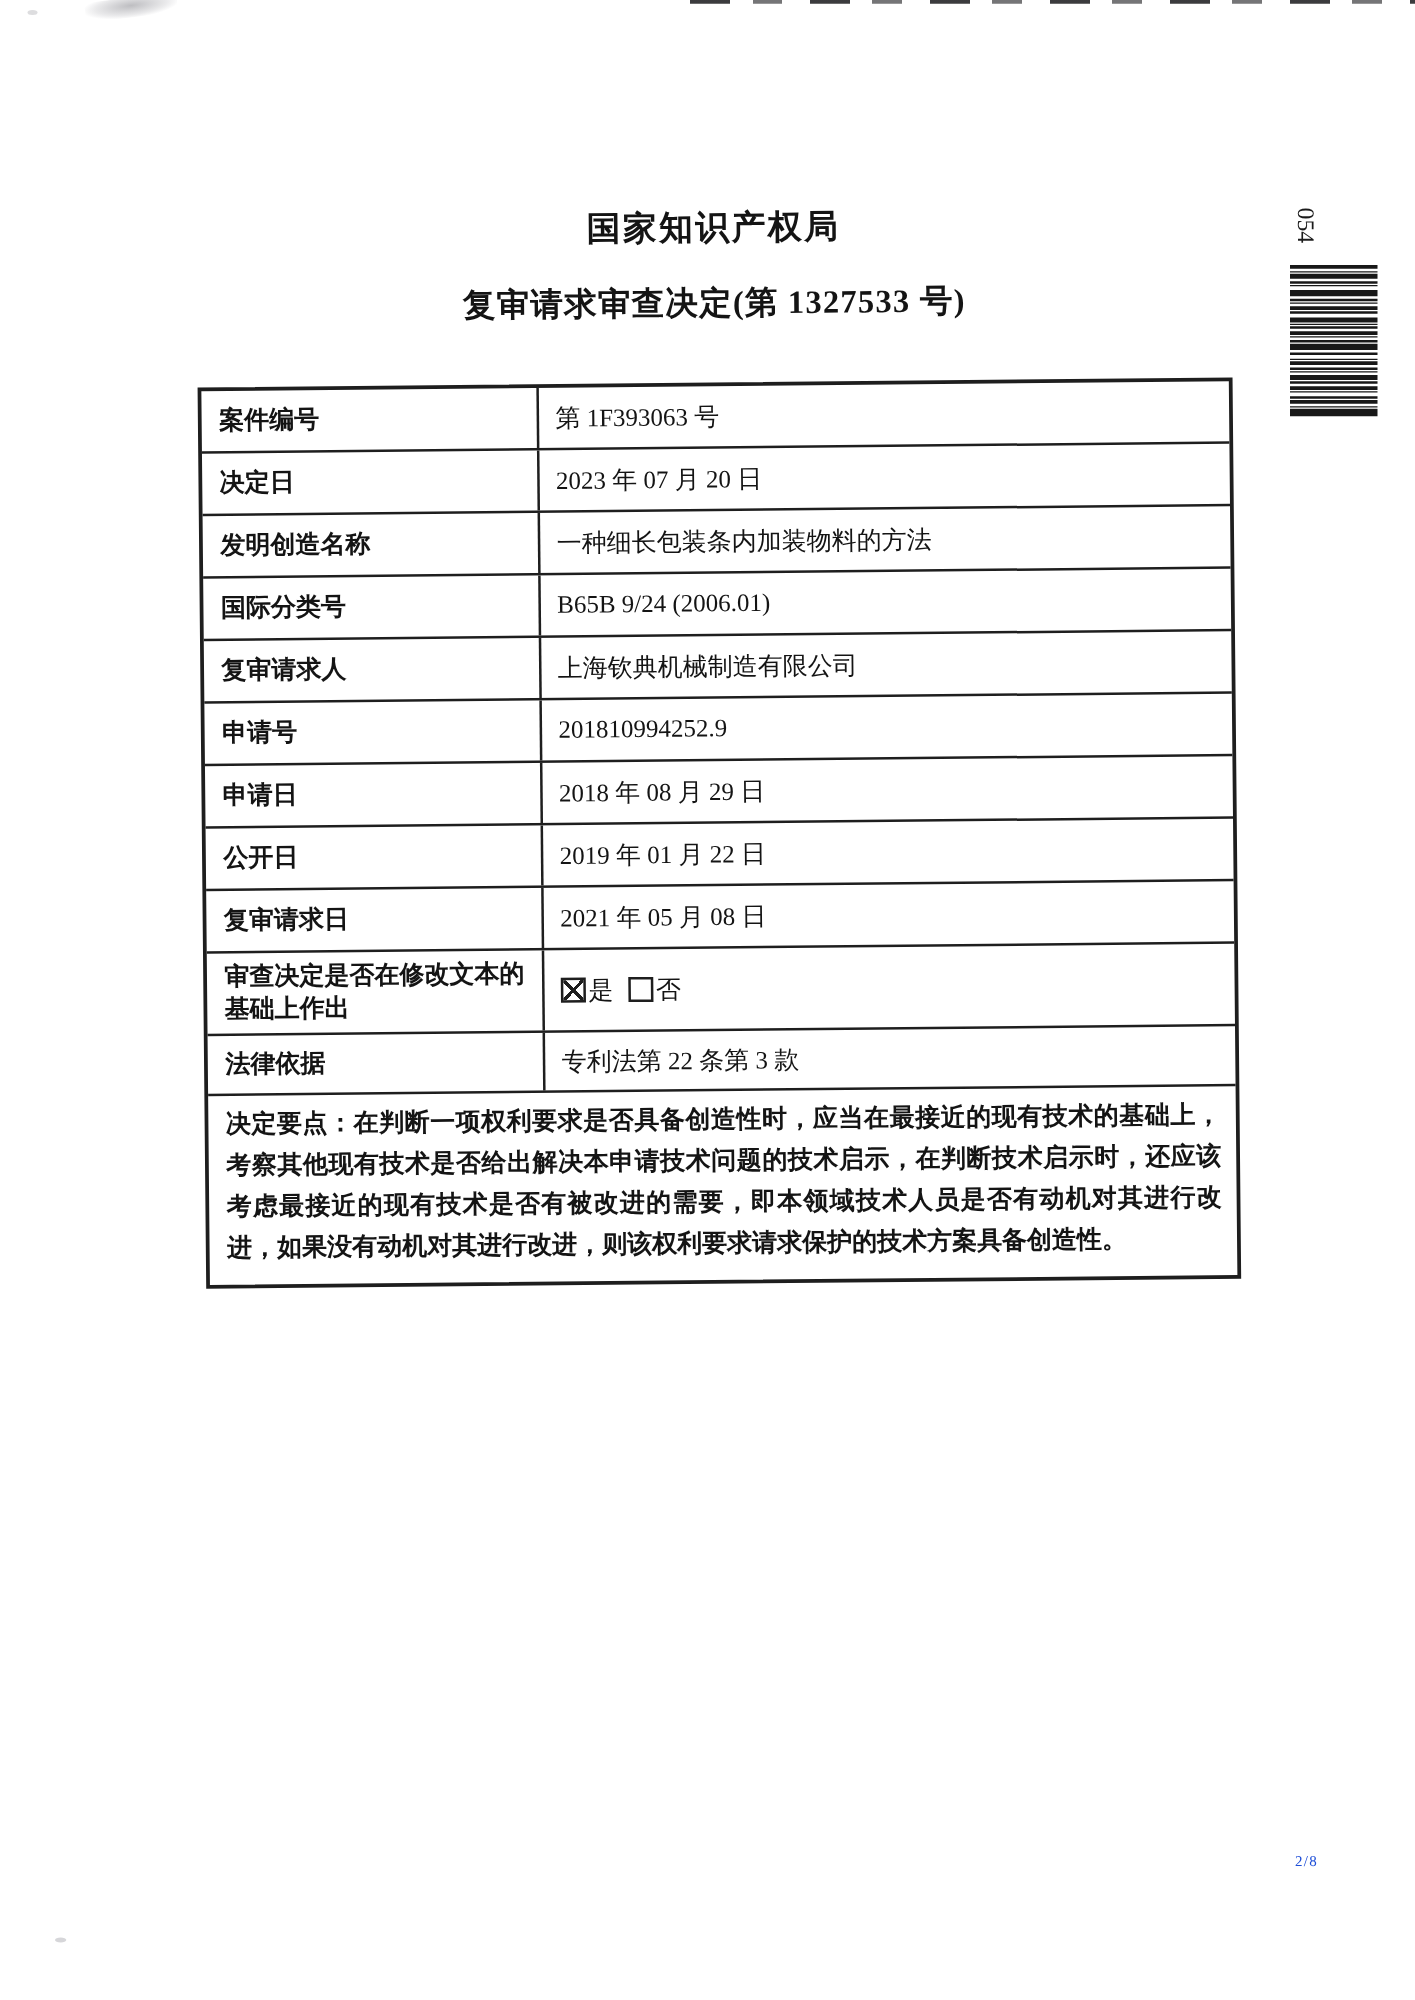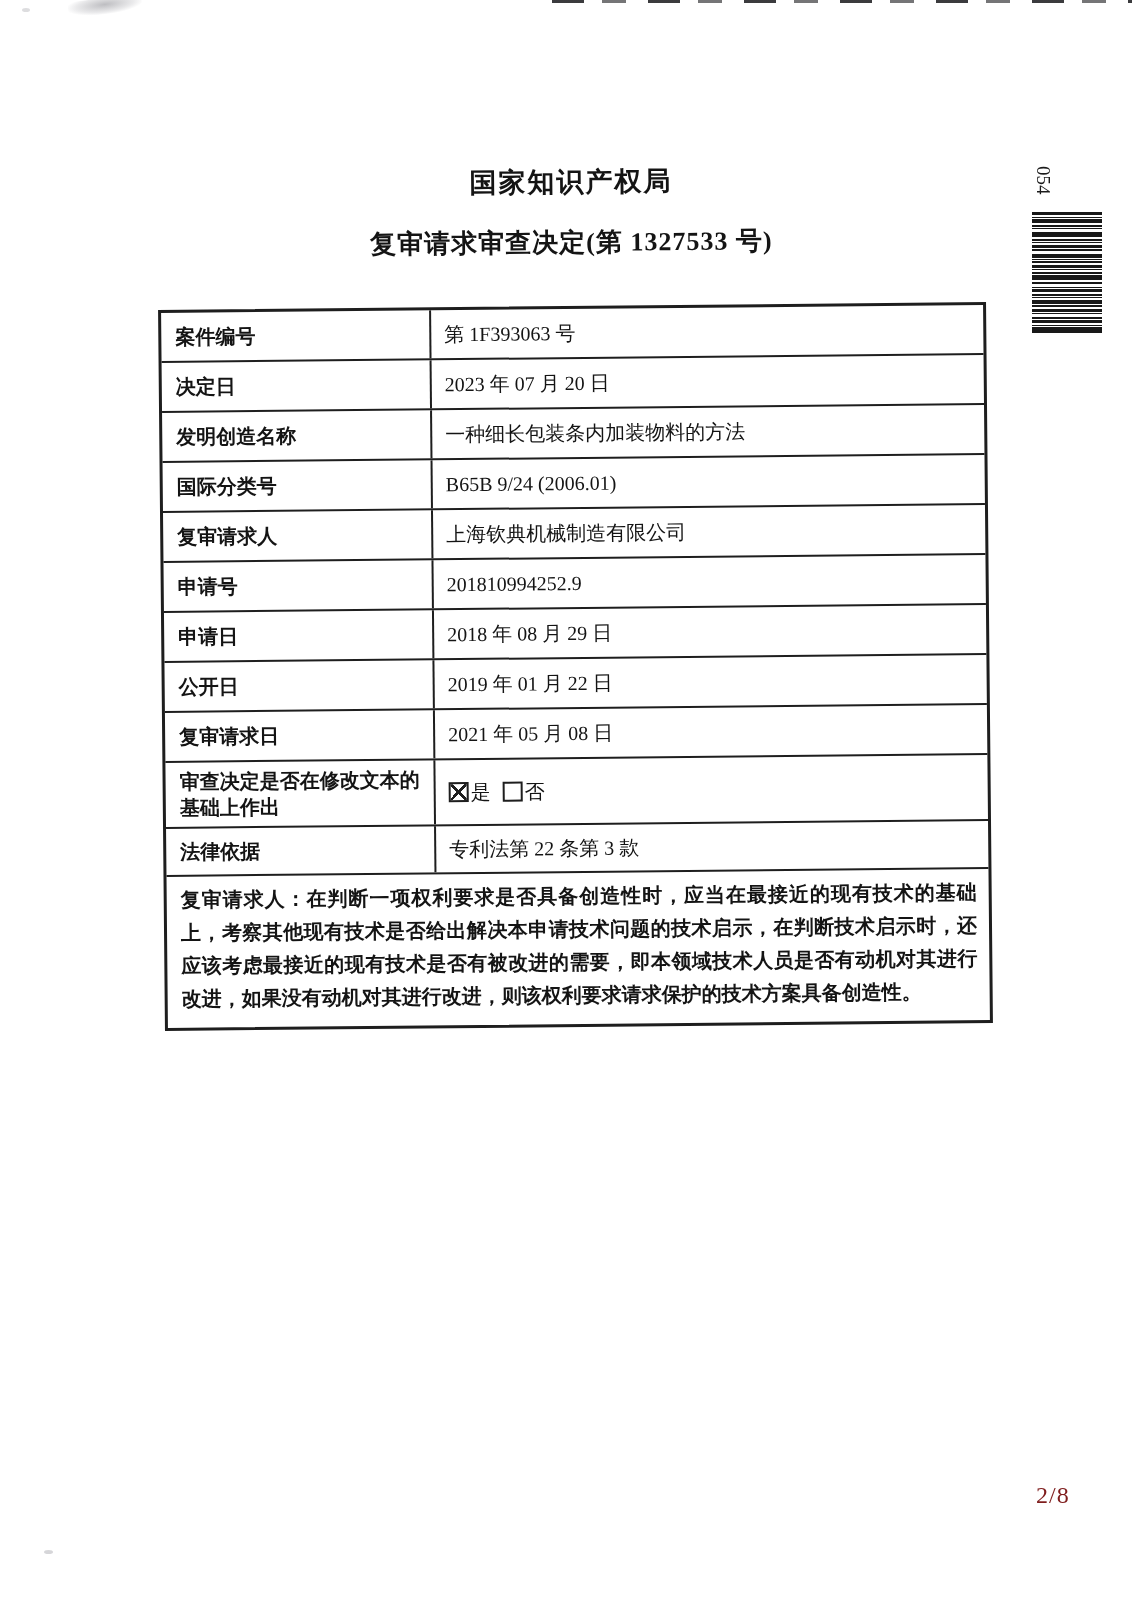--- a/index.html
+++ b/index.html
@@ -93,21 +93,21 @@
     font-size:19px;color:#1b1b1b;
     writing-mode:vertical-rl;
     height:40px;line-height:18px;
     margin-left:2px;
   }
   .barcode-bars{margin-top:6px;width:70px;}
   .bc-bar{background:#181818;width:70px;}
 
   .page-number{
     position:absolute;left:1036px;top:1482px;
-    font-size:24px;color:#7f1d1d;letter-spacing:1px;
+    font-size:12px;color:#1d4ed8;letter-spacing:1px;
   }
 </style>
 </head>
 <body>
 
 <div class="smudge-tl"></div>
 <div class="speck-a"></div>
 <div class="speck-b"></div>
 <div class="top-edge-line"></div>
 
@@ -168,21 +168,21 @@
         </div>
       </div>
     </div>
 
     <div class="row r-legal">
       <div class="cell-label">法律依据</div>
       <div class="cell-value">专利法第 22 条第 3 款</div>
     </div>
 
     <div class="row">
-      <div class="keypoints"><span class="kp-label">复审请求人：</span><span class="kp-text">在判断一项权利要求是否具备创造性时，应当在最接近的现有技术的基础上，考察其他现有技术是否给出解决本申请技术问题的技术启示，在判断技术启示时，还应该考虑最接近的现有技术是否有被改进的需要，即本领域技术人员是否有动机对其进行改进，如果没有动机对其进行改进，则该权利要求请求保护的技术方案具备创造性。</span></div>
+      <div class="keypoints"><span class="kp-label">决定要点：</span><span class="kp-text">在判断一项权利要求是否具备创造性时，应当在最接近的现有技术的基础上，考察其他现有技术是否给出解决本申请技术问题的技术启示，在判断技术启示时，还应该考虑最接近的现有技术是否有被改进的需要，即本领域技术人员是否有动机对其进行改进，如果没有动机对其进行改进，则该权利要求请求保护的技术方案具备创造性。</span></div>
     </div>
   </div>
 </div>
 
 <div class="barcode-wrap">
   <div class="barcode-label">054</div>
   <div class="barcode-bars" id="barcode-bars">
       <div class="bc-bar" style="height: 3px; margin-bottom: 2px;"></div>
       <div class="bc-bar" style="height: 1px; margin-bottom: 1px;"></div>
       <div class="bc-bar" style="height: 4px; margin-bottom: 2px;"></div>

